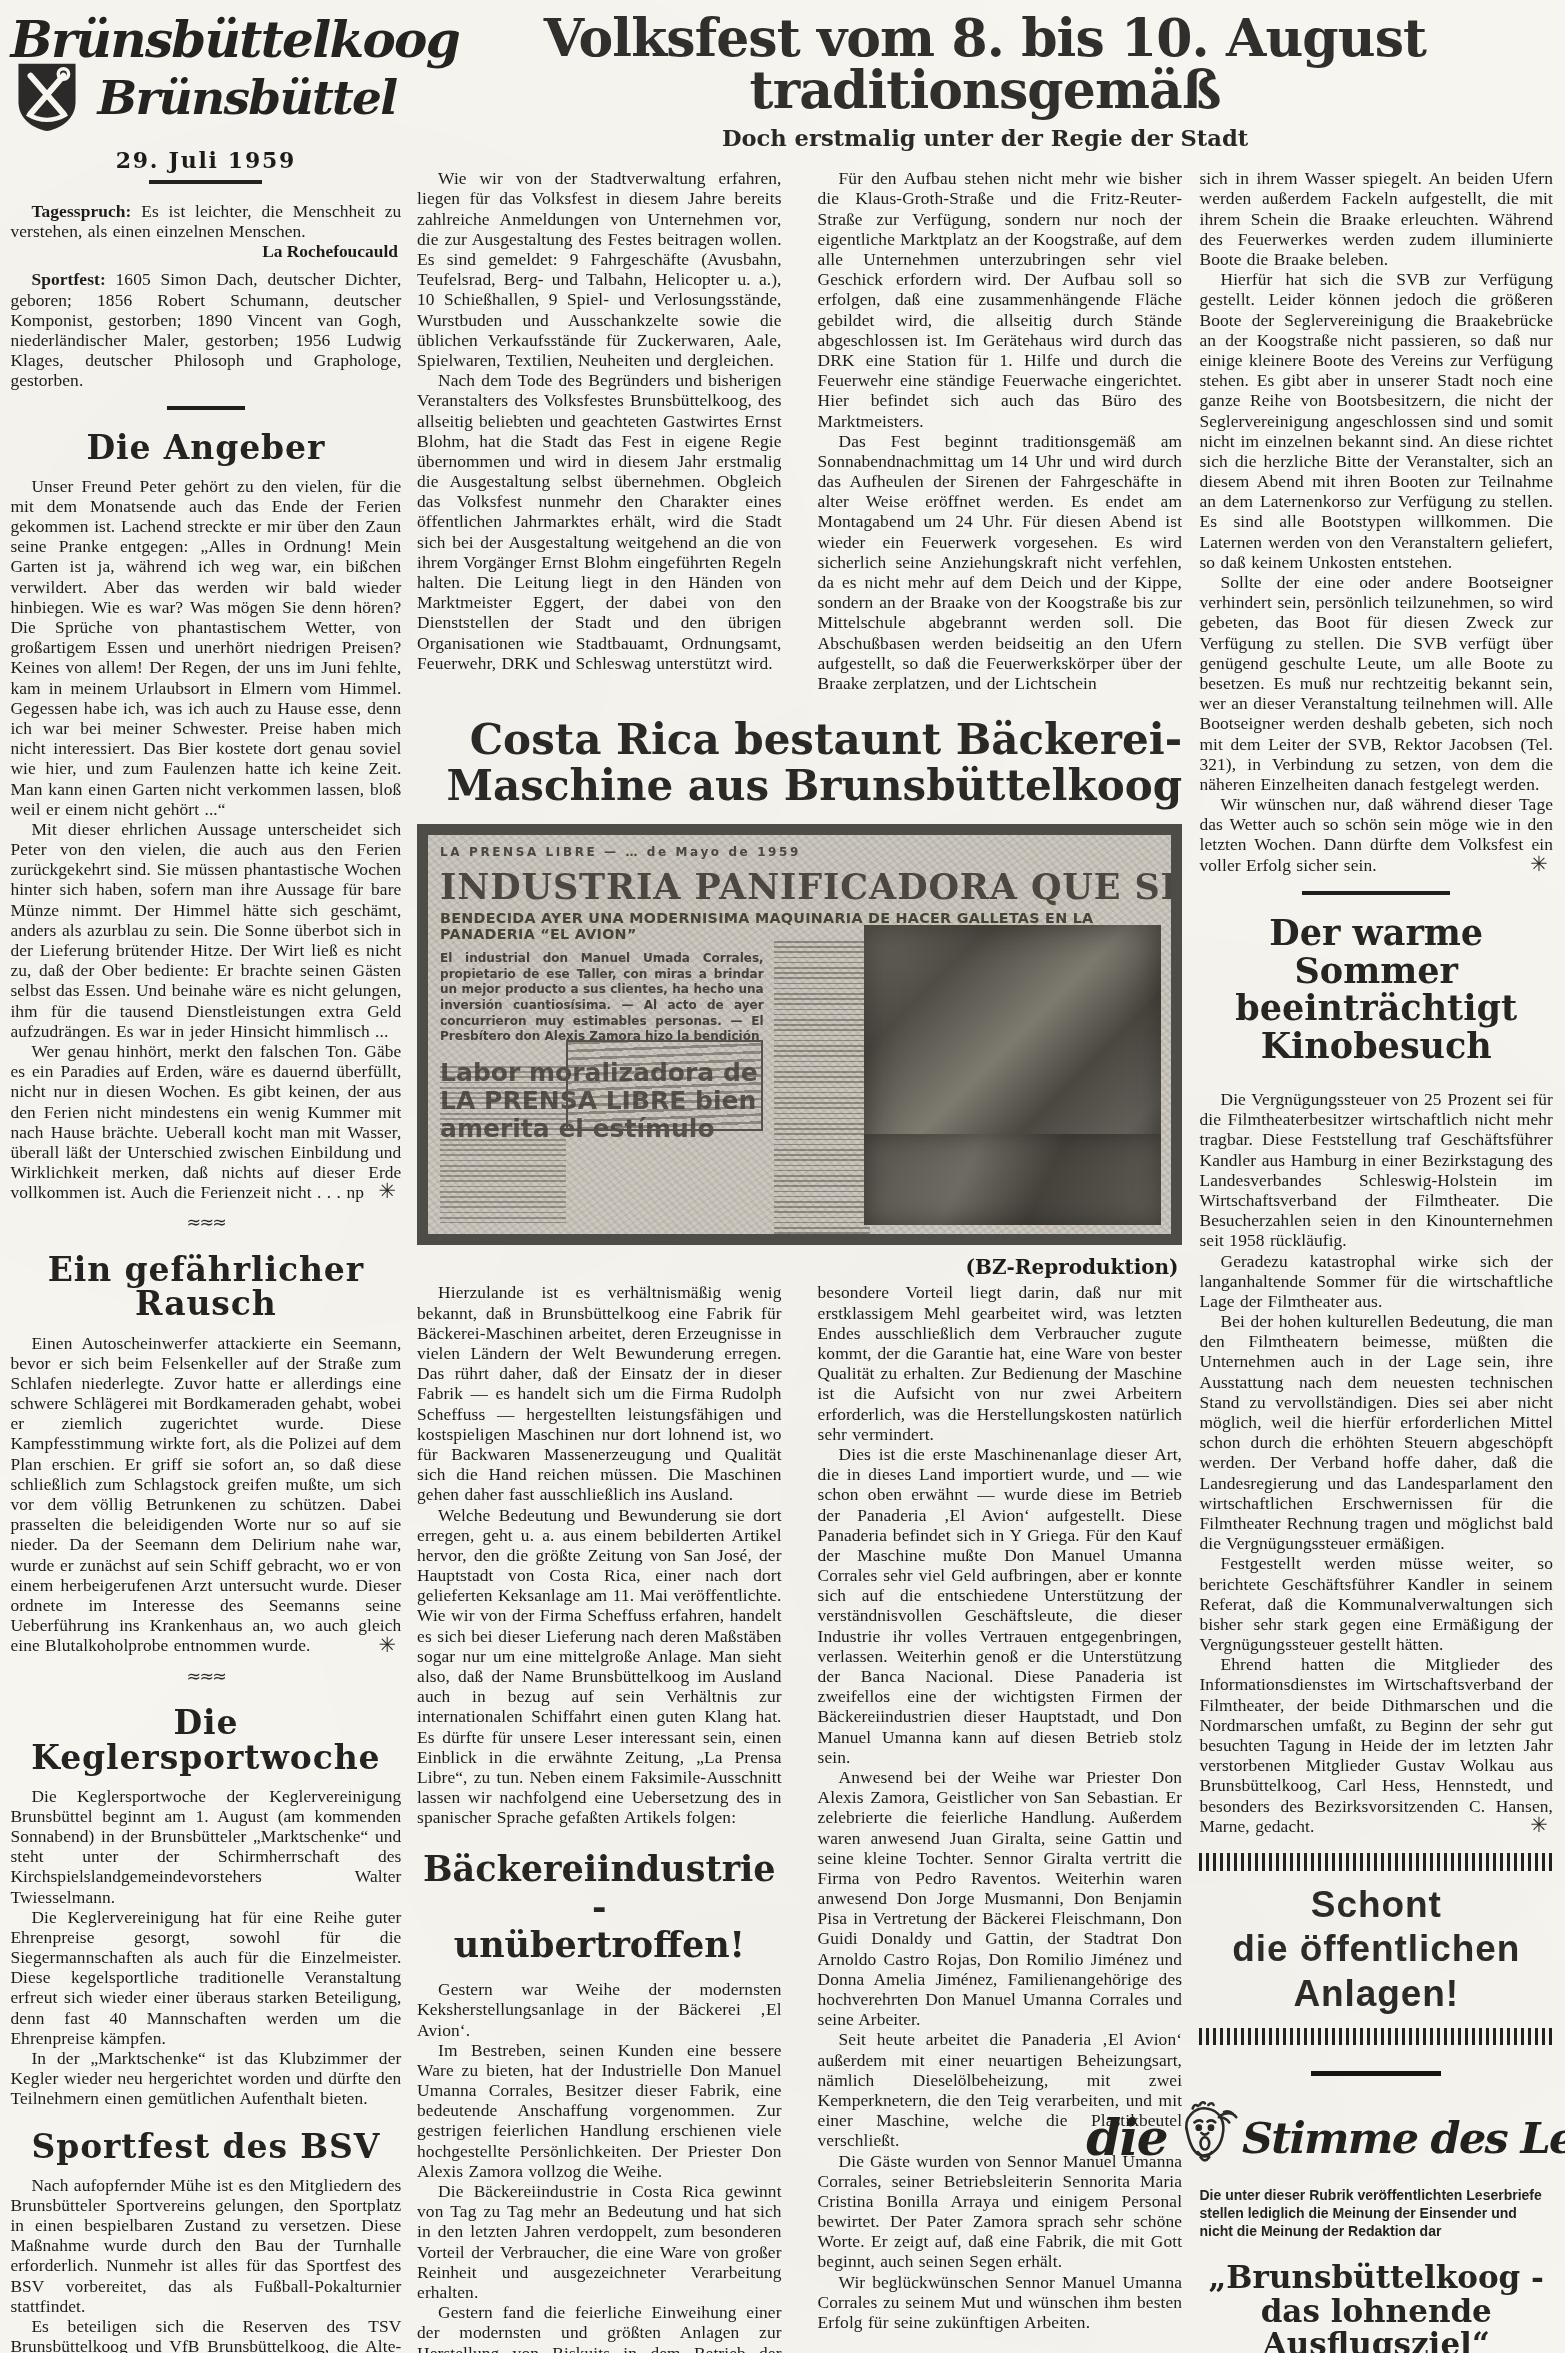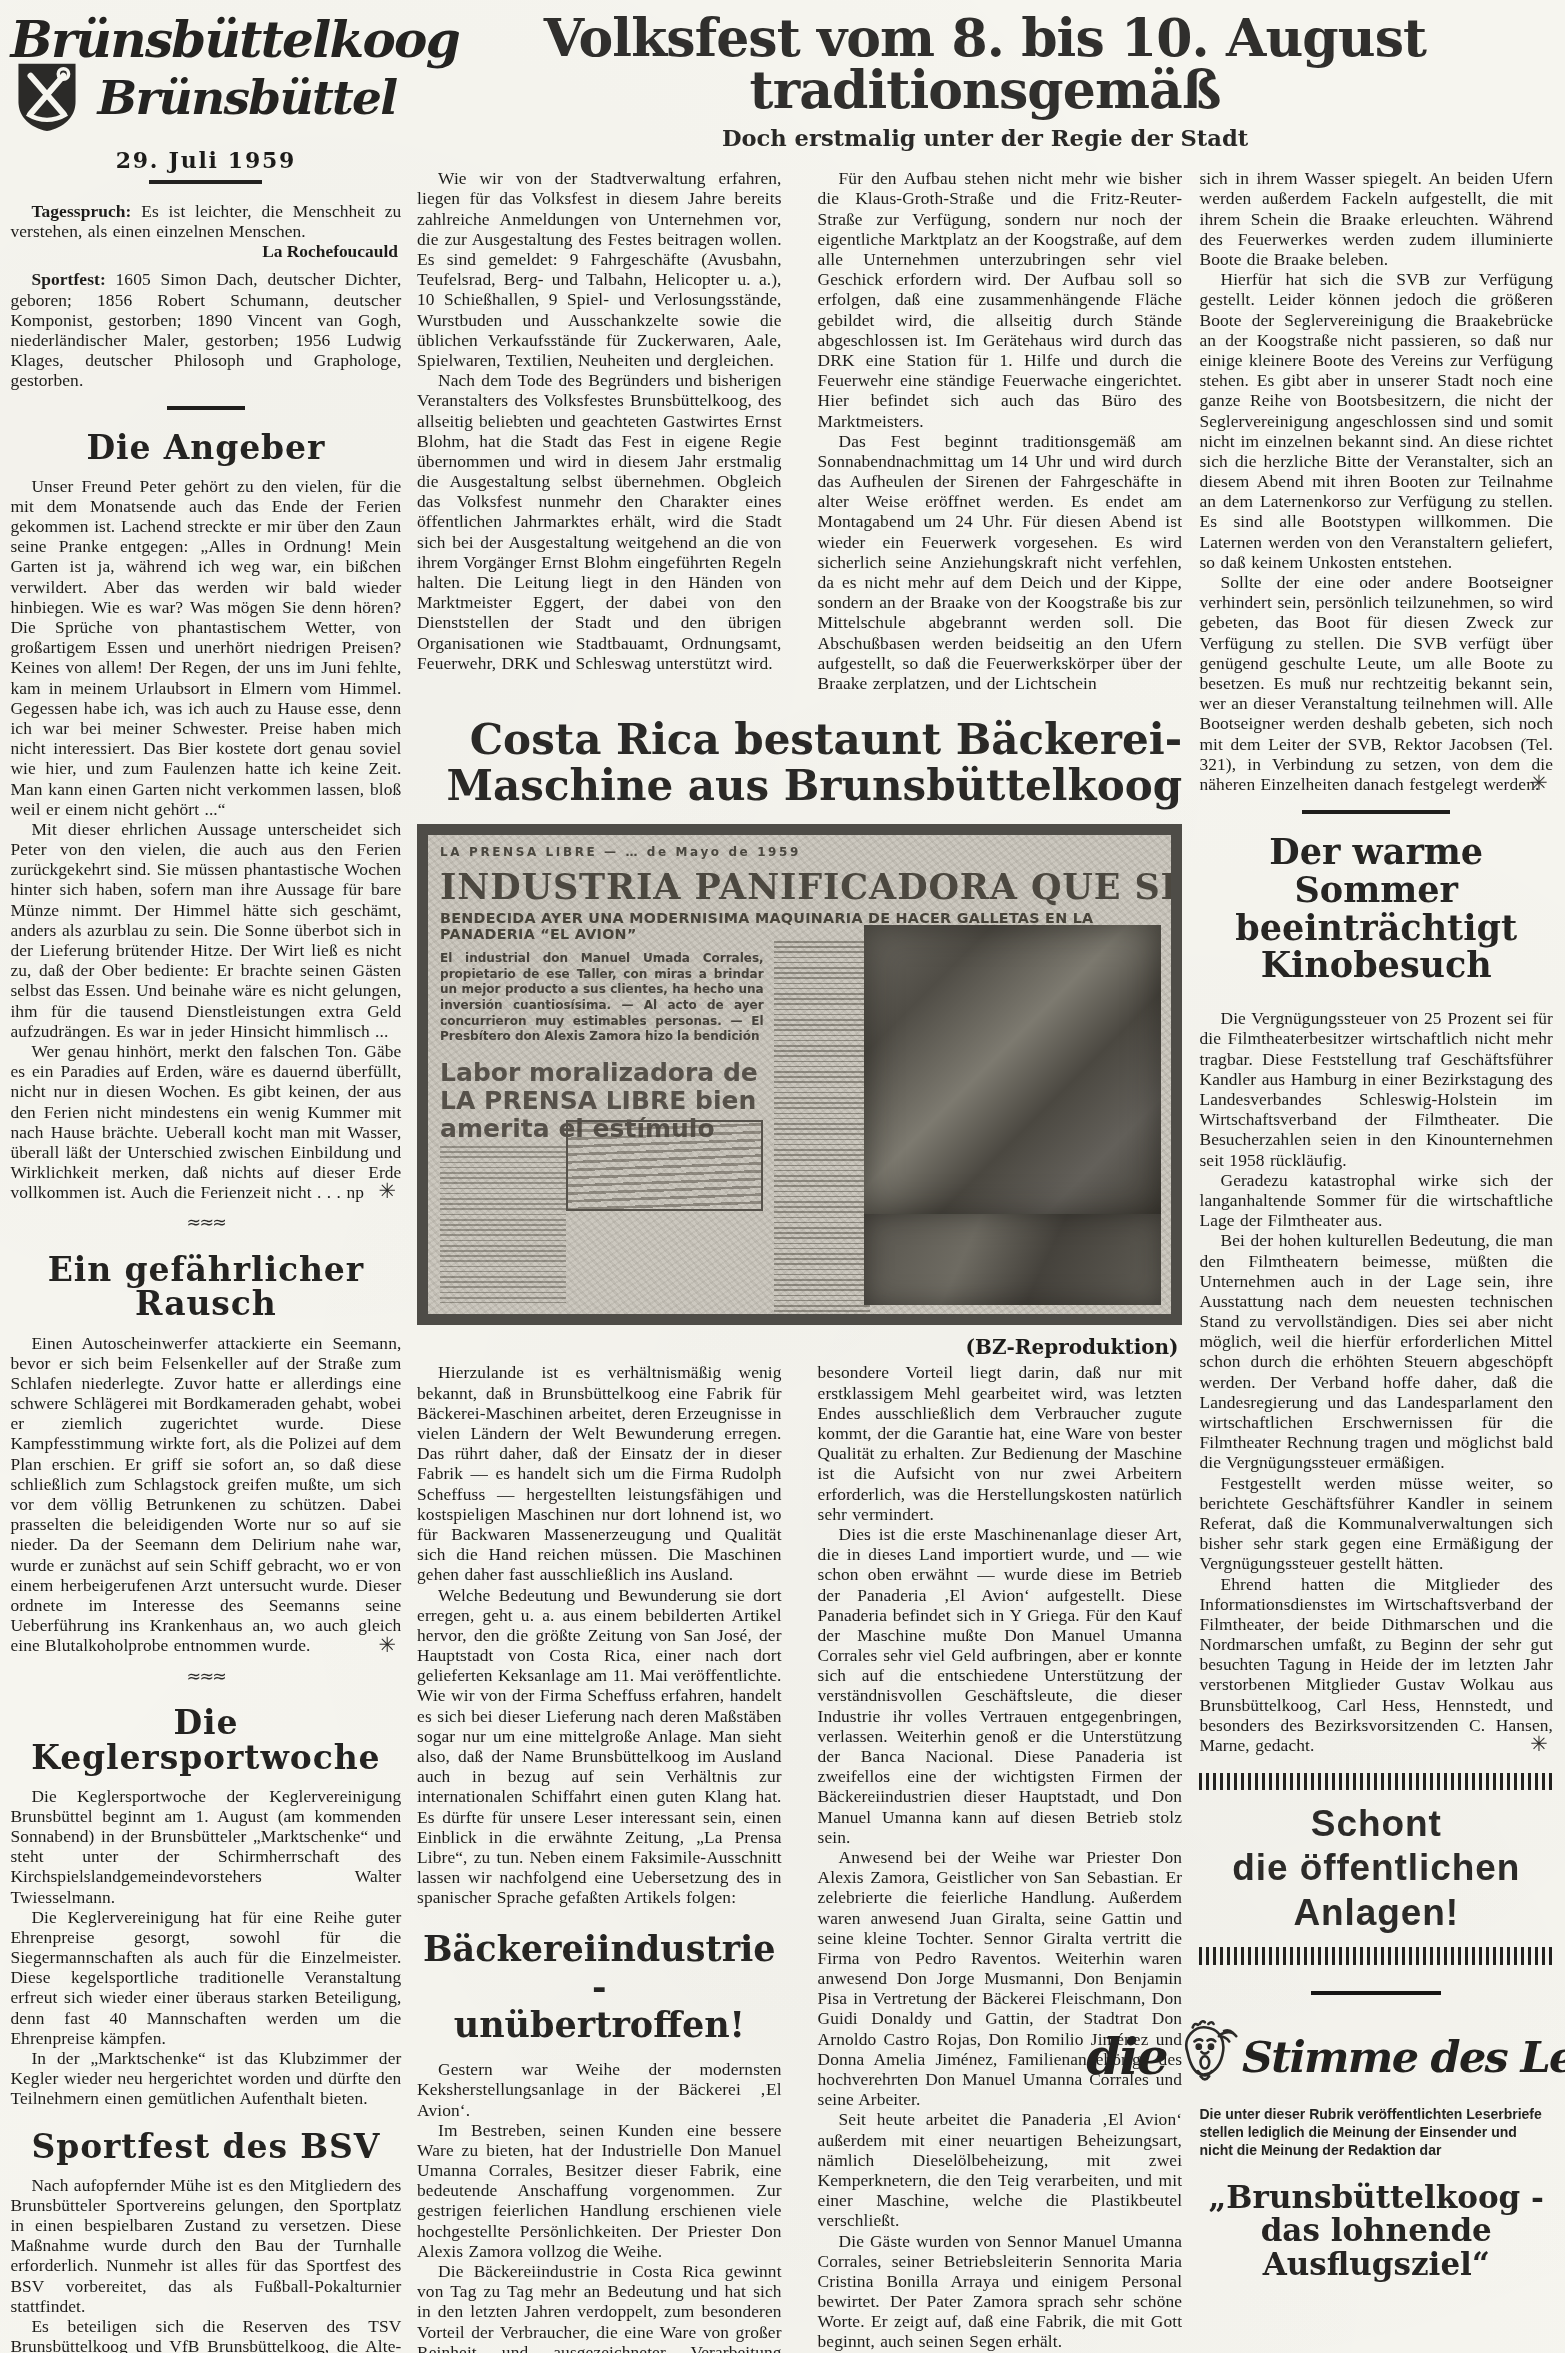--- a/index.html
+++ b/index.html
@@ -65,21 +65,21 @@
   .two-col { display:flex; gap:36px; }
   .two-col > div { flex:1; min-width:0; }
 
   .costa-head {
     font-family:"DejaVu Serif", serif; font-weight:900; text-align:right;
     font-size:42px; line-height:1.08; color:#2a2927; margin:24px 0 15.7px;
   }
 
   
   .clipping {
-    position:relative; height:501px; box-sizing:border-box; overflow:hidden;
+    position:relative; height:421px; box-sizing:border-box; overflow:hidden;
     border:11.3px solid #4e4c47; background:#ccc8bf;
     background-image:
       repeating-linear-gradient(47deg, rgba(90,85,75,0.10) 0 2.6px, transparent 2.6px 6px),
       repeating-linear-gradient(-33deg, rgba(60,55,45,0.07) 0 1.7px, transparent 1.7px 5.2px);
     padding:10.4px 12px; color:#403d35;
   }
   .clip-header { font-family:"DejaVu Sans",sans-serif; font-weight:bold; font-size:12px; letter-spacing:2.6px; color:#4a473f; }
   .clip-headline { font-family:"DejaVu Serif",serif; font-weight:900; font-size:35px; letter-spacing:0.9px; color:#4c4840; margin:7px 0 3.5px; white-space:nowrap; }
   .clip-subhead { font-family:"DejaVu Sans",sans-serif; font-weight:bold; font-size:14.3px; letter-spacing:0.3px; color:#474339; }
   .clip-lead { width:45%; font-family:"DejaVu Sans",sans-serif; font-weight:bold; font-size:12px; line-height:1.3; margin-top:8.7px; color:#45413a; text-align:justify; }
@@ -263,20 +263,21 @@
           </div>
         </div>
       </div>
 
       <div class="right-col">
         <div class="continuation">
 
         <p class="para">sich in ihrem Wasser spiegelt. An beiden Ufern werden außerdem Fackeln aufgestellt, die mit ihrem Schein die Braake erleuchten. Während des Feuerwerkes werden zudem illuminierte Boote die Braake beleben.</p>
             <p class="para">Hierfür hat sich die SVB zur Verfügung gestellt. Leider können jedoch die größeren Boote der Seglervereinigung die Braakebrücke an der Koogstraße nicht passieren, so daß nur einige kleinere Boote des Vereins zur Verfügung stehen. Es gibt aber in unserer Stadt noch eine ganze Reihe von Bootsbesitzern, die nicht der Seglervereinigung angeschlossen sind und somit nicht im einzelnen bekannt sind. An diese richtet sich die herzliche Bitte der Veranstalter, sich an diesem Abend mit ihren Booten zur Teilnahme an dem Laternenkorso zur Verfügung zu stellen. Es sind alle Bootstypen willkommen. Die Laternen werden von den Veranstaltern geliefert, so daß keinem Unkosten entstehen.</p>
             <p class="para">Sollte der eine oder andere Bootseigner verhindert sein, persönlich teilzunehmen, so wird gebeten, das Boot für diesen Zweck zur Verfügung zu stellen. Die SVB verfügt über genügend geschulte Leute, um alle Boote zu besetzen. Es muß nur rechtzeitig bekannt sein, wer an dieser Veranstaltung teilnehmen will. Alle Bootseigner werden deshalb gebeten, sich noch mit dem Leiter der SVB, Rektor Jacobsen (Tel. 321), in Verbindung zu setzen, von dem die näheren Einzelheiten danach festgelegt werden.</p>
+            <p class="para">Wir wünschen nur, daß während dieser Tage das Wetter auch so schön sein möge wie in den letzten Wochen. Dann dürfte dem Volksfest ein voller Erfolg sicher sein.</p>
           </div>
         <div class="star">✳</div>
         <div class="end-rule" style="width:148px;"></div>
 
         <h2 class="kino-head">
           <span>Der warme Sommer</span><br>
           <span>beeinträchtigt Kinobesuch</span>
         </h2>
         <div>
 

